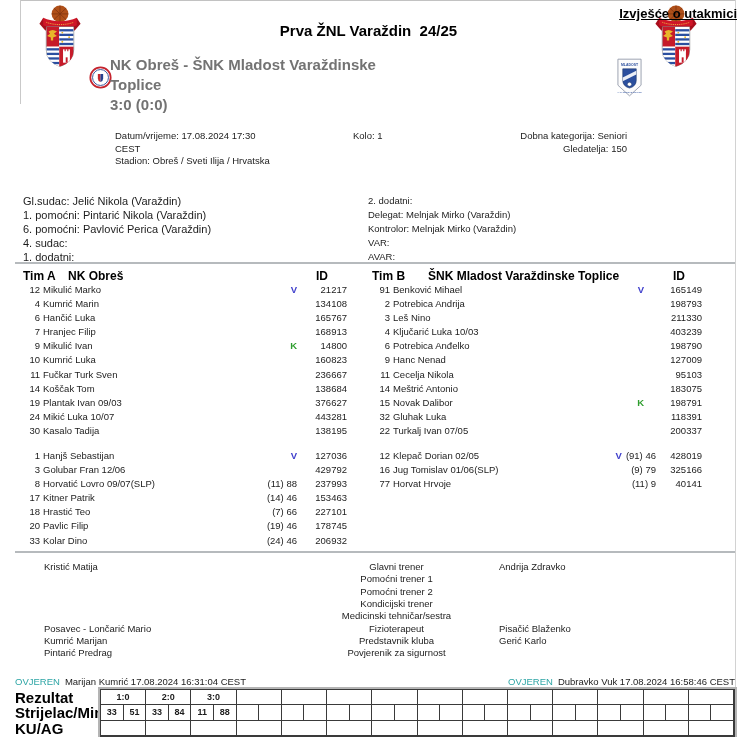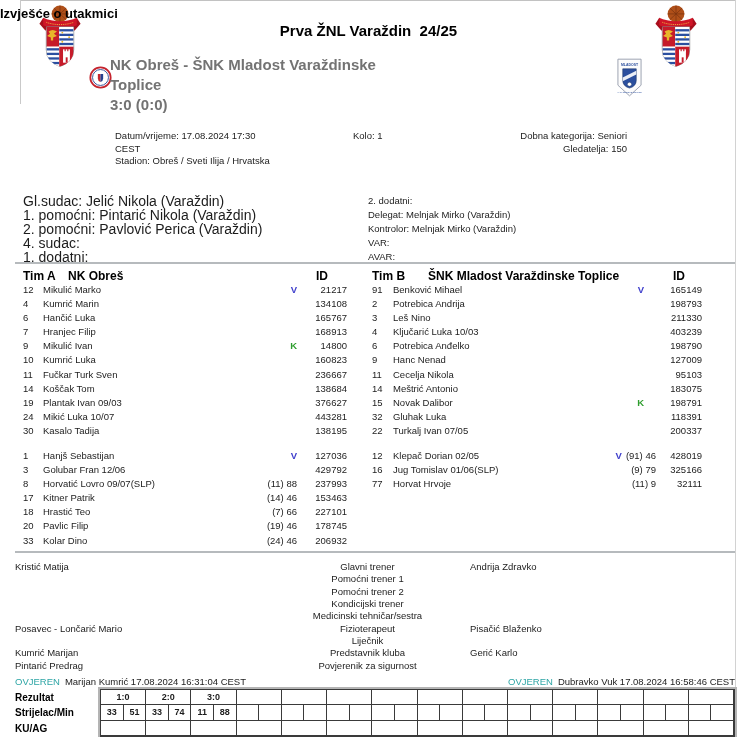--- a/index.html
+++ b/index.html
@@ -4,60 +4,60 @@
 <style>
   html,body{margin:0;padding:0;background:#ffffff;}
   #page{position:relative;width:737px;height:737px;background:#fff;
         font-family:"Liberation Sans","DejaVu Sans",sans-serif;color:#1c1c1c;overflow:hidden;}
   .abs{position:absolute;}
   
   .topline{position:absolute;left:20px;right:1px;top:0;height:1px;background:#c2c2c2;}
   .leftline{position:absolute;left:20px;top:0;width:1px;height:104px;background:#c9c9c9;}
   .rightline{position:absolute;right:1px;top:0;width:1px;height:737px;background:#d2d2d2;}
   
-  #report-title{position:absolute;left:0;right:0;top:6px;text-align:left;font-size:13px;font-weight:bold;white-space:pre;color:#000;}
+  #report-title{position:absolute;left:0;right:0;top:6px;text-align:right;font-size:13px;font-weight:bold;white-space:pre;color:#000;text-decoration:underline;}
   #competition{position:absolute;left:0;right:0;top:22px;text-align:center;font-size:15px;font-weight:bold;white-space:pre;color:#000;}
   #match-block{position:absolute;left:110px;right:4px;top:55px;text-align:left;font-size:15px;font-weight:bold;line-height:20px;color:#737373;}
   
   #info-left{position:absolute;left:115px;top:130px;font-size:9.5px;line-height:12.6px;}
   #info-round{position:absolute;left:353px;top:130px;font-size:9.5px;}
   #info-right{position:absolute;left:380px;width:247px;top:130px;text-align:right;font-size:9.5px;line-height:12.6px;}
   
-  #officials-left{position:absolute;left:23px;top:194px;font-size:14px;line-height:14px;}
+  #officials-left{position:absolute;left:23px;top:194px;font-size:11px;line-height:14px;}
   #officials-right{position:absolute;left:368px;top:194px;font-size:9.5px;line-height:14px;}
   .rule{position:absolute;left:15px;right:2px;height:2px;background:#b6babd;}
   
   .rhdr{position:absolute;top:269px;font-size:12px;font-weight:bold;white-space:nowrap;color:#000;}
   .p-row{display:grid;line-height:14.1px;font-size:9.5px;white-space:nowrap;}
   .ta{grid-template-columns:17px 1fr 52px 50px;}
   .tb{grid-template-columns:18px 1fr 78px 46px;}
-  .pnum{text-align:left;}
+  .pnum{text-align:right;}
   .pname{padding-left:3px;overflow:hidden;}
   .pstatus{text-align:right;}
   .pid{text-align:right;}
   .pmark{font-weight:bold;}
   .mv{color:#4040cc;}
   .mk{color:#2f9e2f;}
   .pchange{margin-left:4px;}
   .solo{margin-right:12px;}
   #a-starters{position:absolute;left:23px;top:283px;width:324px;}
   #a-subs{position:absolute;left:23px;top:449px;width:324px;}
   #b-starters{position:absolute;left:372px;top:283px;width:330px;}
   #b-subs{position:absolute;left:372px;top:449px;width:330px;}
   
   #staff{position:absolute;left:15px;top:561px;width:707px;}
-  .staff-row{display:grid;grid-template-columns:260px 185px 1fr;line-height:12.35px;font-size:9.5px;}
+  .staff-row{display:grid;grid-template-columns:260px 185px 1fr;line-height:12.35px;font-size:9.5px;margin-left:29px;}
   .srole{text-align:center;}
   .sb{padding-left:10px;}
   
   #verify{position:absolute;left:15px;right:2px;top:676px;display:flex;justify-content:space-between;font-size:9.5px;}
   .vitem{white-space:nowrap;}
   .vbadge{color:#2da5a5;margin-right:5px;}
   
-  #tbl-labels{position:absolute;left:15px;top:690px;font-size:10px;font-weight:bold;line-height:15.3px;color:#000;}
+  #tbl-labels{position:absolute;left:15px;top:690px;font-size:15px;font-weight:bold;line-height:15.3px;color:#000;}
   #score-wrap{position:absolute;left:100px;top:689px;width:633px;border:1px solid #3a3a3a;outline:2px solid #b4b4b4;background:#fff;}
   #score-grid{display:grid;grid-template-columns:repeat(28,1fr);}
   .c{height:14.4px;border-right:1px solid #3a3a3a;border-bottom:1px solid #3a3a3a;
      font-size:9px;font-weight:bold;text-align:center;line-height:14px;overflow:hidden;}
   .sp2{grid-column:span 2;}
 </style>
 </head>
 <body>
 
 <div id="page">
@@ -138,21 +138,21 @@
   </div>
   <div id="info-round">Kolo: 1</div>
   <div id="info-right">
     <div>Dobna kategorija: Seniori</div>
     <div>Gledatelja: 150</div>
   </div>
 
   <div id="officials-left">
     <div>Gl.sudac: Jelić Nikola (Varaždin)</div>
     <div>1. pomoćni: Pintarić Nikola (Varaždin)</div>
-    <div>2. pomoćni: Pavlović Perica (Varaždin)</div>
+    <div>6. pomoćni: Pavlović Perica (Varaždin)</div>
     <div>4. sudac:</div>
     <div>1. dodatni:</div>
   </div>
   <div id="officials-right">
     <div>2. dodatni:</div>
     <div>Delegat: Melnjak Mirko (Varaždin)</div>
     <div>Kontrolor: Melnjak Mirko (Varaždin)</div>
     <div>VAR:</div>
     <div>AVAR:</div>
   </div>
@@ -356,21 +356,21 @@
       <div class="p-row tb">
         <span class="pnum">16</span>
         <span class="pname">Jug Tomislav 01/06(SLP)</span>
         <span class="pstatus"><span class="pchange">(9) 79</span></span>
         <span class="pid">325166</span>
       </div>
       <div class="p-row tb">
         <span class="pnum">77</span>
         <span class="pname">Horvat Hrvoje</span>
         <span class="pstatus"><span class="pchange">(11) 9</span></span>
-        <span class="pid">32111</span>
+        <span class="pid">40141</span>
       </div>
     </div>
 
   <div class="rule" style="top:551px"></div>
 
   <div id="staff">
       <div class="staff-row">
         <span class="sa">Kristić Matija</span>
         <span class="srole">Glavni trener</span>
         <span class="sb">Andrija Zdravko</span>
@@ -395,21 +395,20 @@
         <span class="srole">Medicinski tehničar/sestra</span>
         <span class="sb"></span>
       </div>
       <div class="staff-row">
         <span class="sa">Posavec - Lončarić Mario</span>
         <span class="srole">Fizioterapeut</span>
         <span class="sb">Pisačić Blaženko</span>
       </div>
       <div class="staff-row">
         <span class="sa"></span>
-        <span class="srole">Liječnik</span>
         <span class="sb"></span>
       </div>
       <div class="staff-row">
         <span class="sa">Kumrić Marijan</span>
         <span class="srole">Predstavnik kluba</span>
         <span class="sb">Gerić Karlo</span>
       </div>
       <div class="staff-row">
         <span class="sa">Pintarić Predrag</span>
         <span class="srole">Povjerenik za sigurnost</span>
@@ -443,21 +442,21 @@
         <div class="c sp2"></div>
         <div class="c sp2"></div>
         <div class="c sp2"></div>
         <div class="c sp2"></div>
         <div class="c sp2"></div>
         <div class="c sp2"></div>
         <div class="c sp2"></div>
         <div class="c">33</div>
         <div class="c">51</div>
         <div class="c">33</div>
-        <div class="c">74</div>
+        <div class="c">84</div>
         <div class="c">11</div>
         <div class="c">88</div>
         <div class="c"></div>
         <div class="c"></div>
         <div class="c"></div>
         <div class="c"></div>
         <div class="c"></div>
         <div class="c"></div>
         <div class="c"></div>
         <div class="c"></div>

